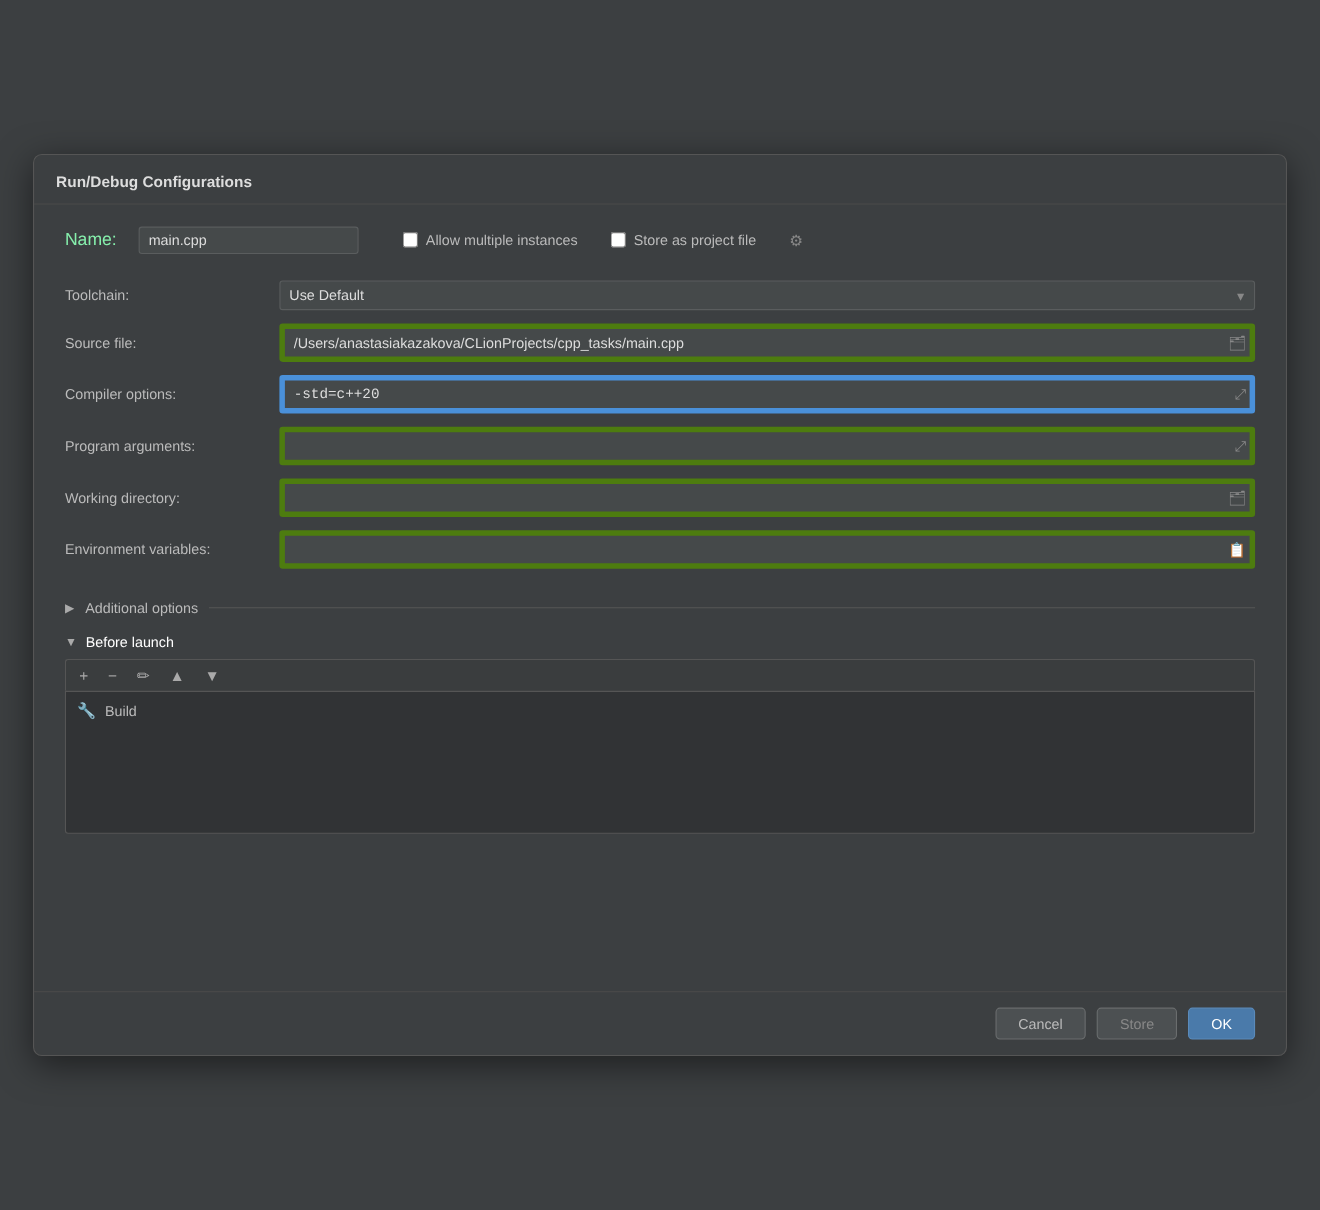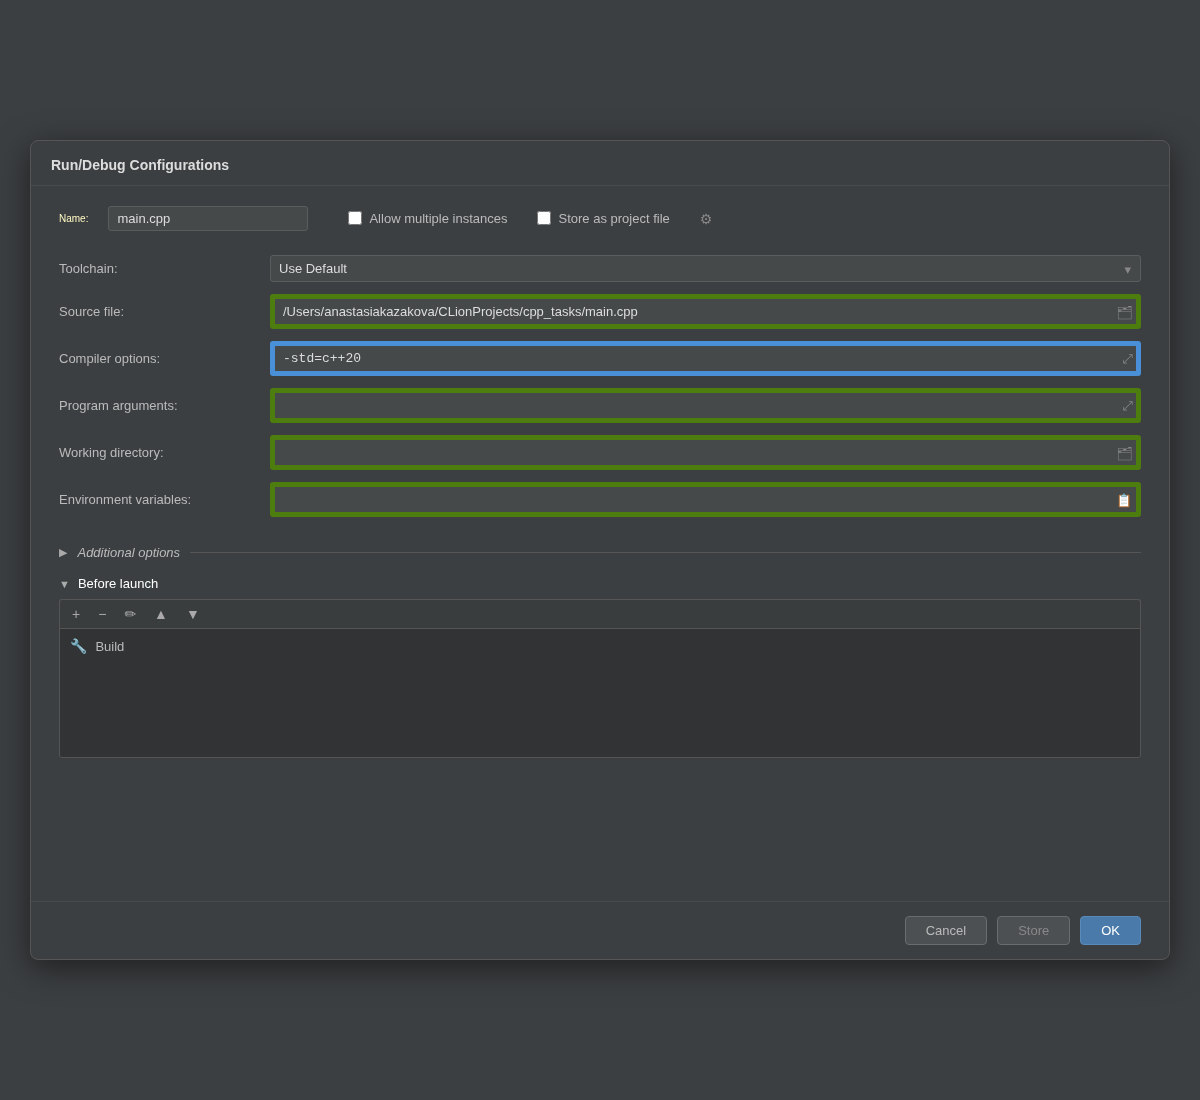--- a/index.html
+++ b/index.html
@@ -38,23 +38,23 @@
       flex-direction: column;
       gap: 0;
     }
     .top-row {
       display: flex;
       align-items: center;
       gap: 20px;
       margin-bottom: 24px;
     }
     .name-label {
-      color: #fef9c3;
+      color: #86efac;
       white-space: nowrap;
-      font-size: 10px;
+      font-size: 16px;
     }
     .name-input {
       background: #45494a;
       border: 1px solid #5a5d5e;
       border-radius: 3px;
       color: #dddddd;
       padding: 4px 8px;
       font-size: 13px;
       width: 200px;
       outline: none;
@@ -90,21 +90,21 @@
     }
     .form-rows {
       display: flex;
       flex-direction: column;
       gap: 12px;
       margin-bottom: 16px;
     }
     .form-row {
       display: flex;
       align-items: center;
-      gap: 16px;
+      gap: 0;
     }
     .form-label {
       width: 195px;
       color: #bbbbbb;
       font-size: 13px;
       flex-shrink: 0;
     }
     .form-field {
       flex: 1;
       position: relative;
@@ -173,21 +173,20 @@
       height: 1px;
       background: #555;
     }
     .section-toggle {
       color: #aaa;
       font-size: 11px;
     }
     .section-title {
       color: #bbbbbb;
       font-size: 13px;
-      font-style: italic;
     }
     .before-launch-section {
       margin-top: 8px;
     }
     .before-launch-header {
       display: flex;
       align-items: center;
       gap: 8px;
       margin-bottom: 8px;
     }

